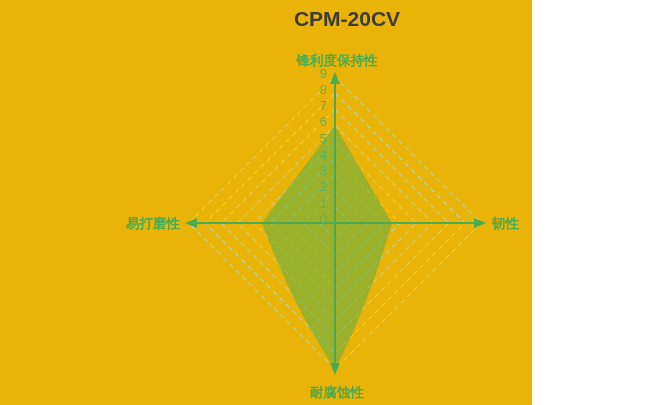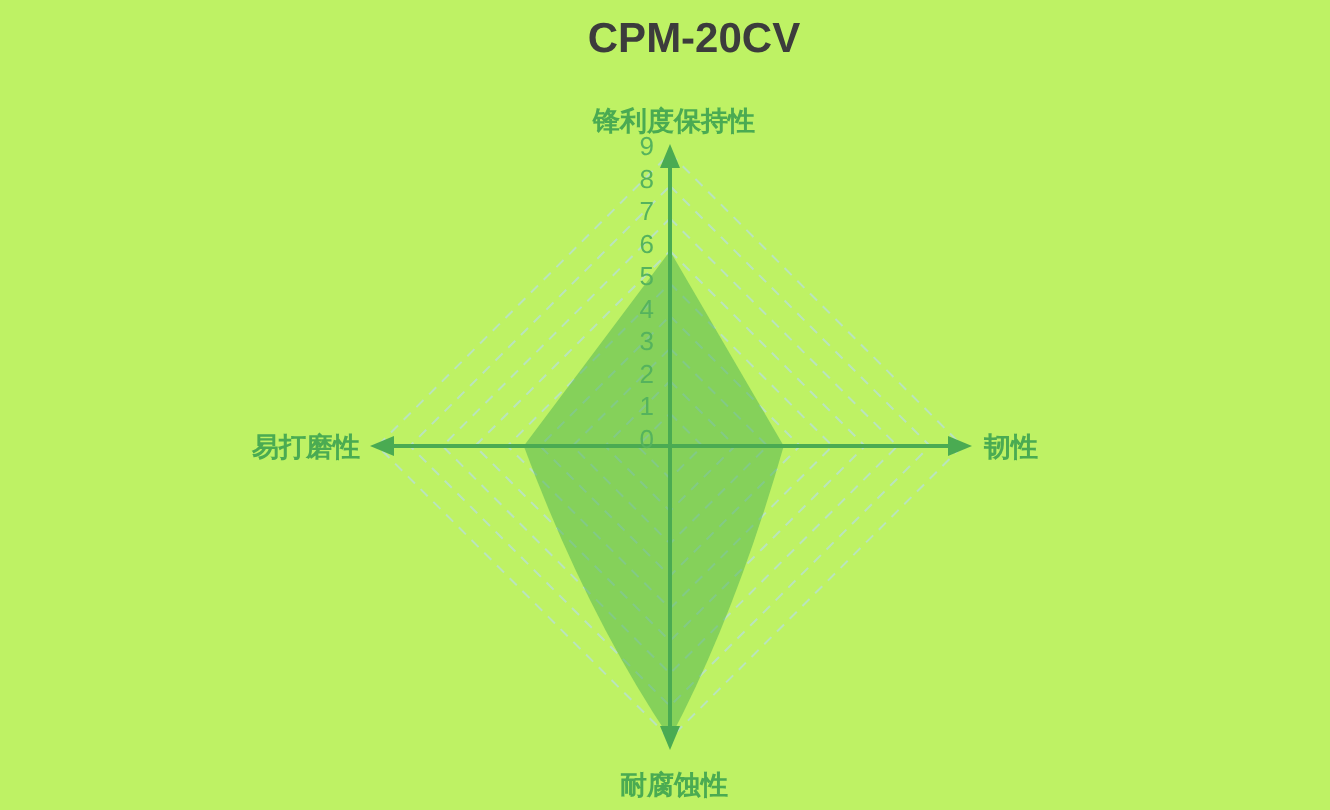--- a/index.html
+++ b/index.html
@@ -1,17 +1,17 @@
 <!DOCTYPE html>
 <html><head>
 <meta charset="utf-8">
 <style>
   html,body{margin:0;padding:0;background:#ffffff;}
   body{width:665px;height:405px;overflow:hidden;font-family:"Liberation Sans",sans-serif;}
-  #stage{position:relative;width:665px;height:405px;background:#bef264;}
+  #stage{position:relative;width:532px;height:405px;background:#eab308;}
   svg{display:block;}
   .title-text{font-size:21px;font-weight:bold;fill:#3c3c3c;font-family:"Liberation Sans",sans-serif;}
   .axis-label{font-size:13.5px;font-weight:600;fill:#4aab52;font-family:"Liberation Sans",sans-serif;}
   .tick-label{font-size:13px;fill:#55b35d;font-family:"Liberation Sans",sans-serif;}
   .ring{fill:none;stroke:#b9e4bd;stroke-width:1;stroke-dasharray:5 4;}
   .axis-line{stroke:#4aab52;stroke-width:2;}
   .arrow{fill:#4aab52;}
   .data-shape{fill:#4caf50;fill-opacity:0.5;stroke:none;}
 </style>
 </head>

